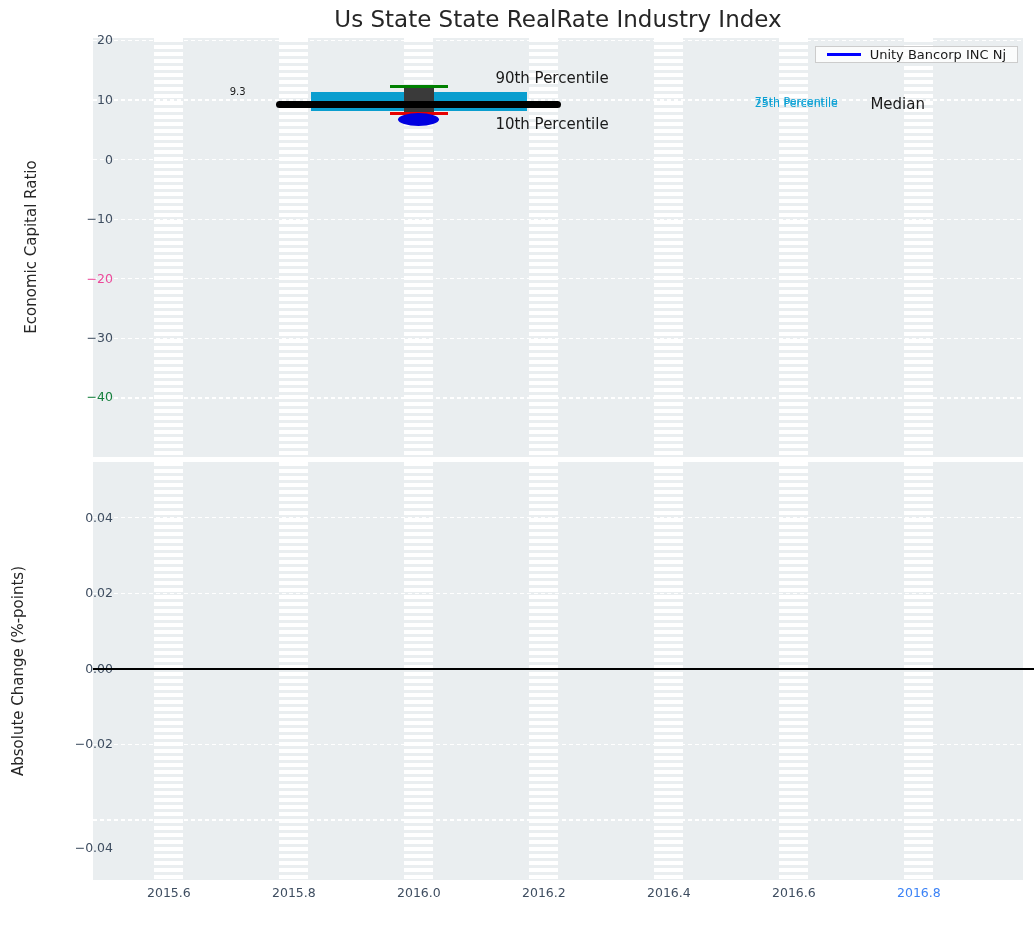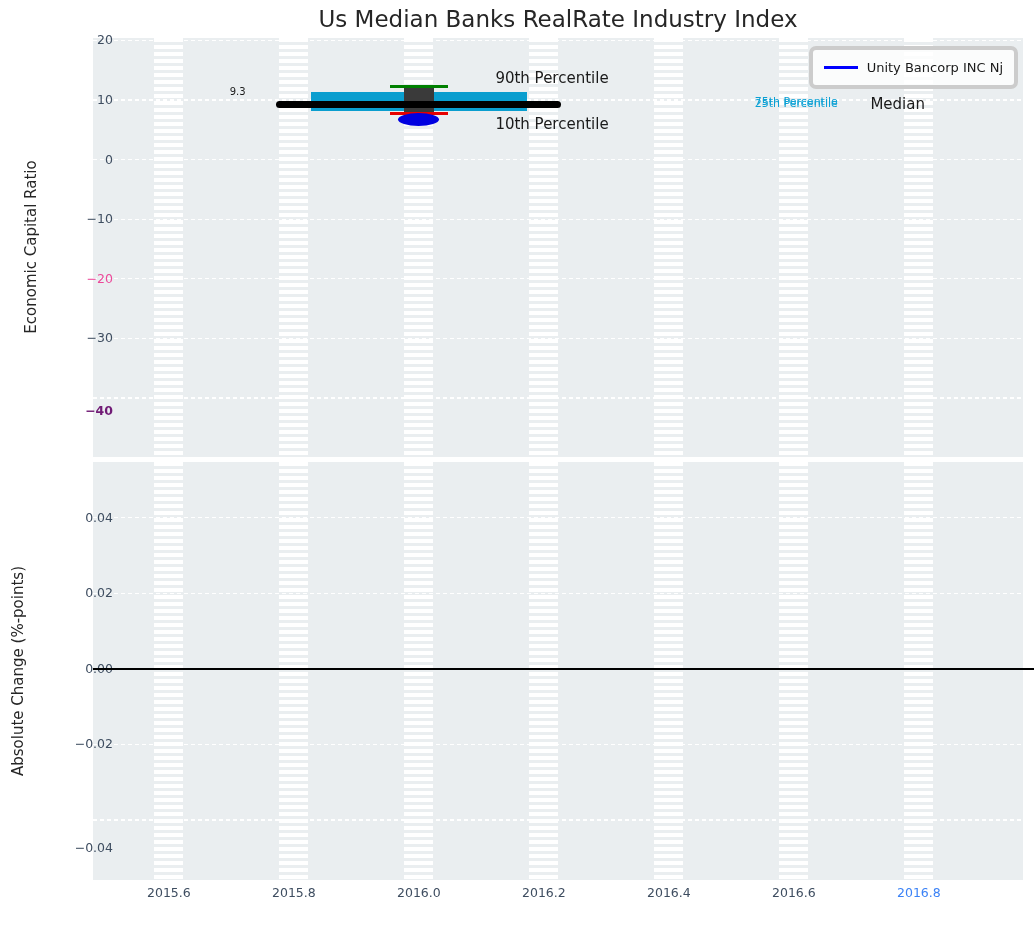--- a/index.html
+++ b/index.html
@@ -10,37 +10,37 @@
   #title{position:absolute;left:93px;top:6px;width:930px;text-align:center;
     font-size:23px;color:#262626;}
   .panel{position:absolute;}
   .ylabel{position:absolute;font-size:15px;color:#262626;white-space:nowrap;
     transform:translate(-50%,-50%) rotate(-90deg);}
   #ylabel-top{left:31px;top:247px;}
   #ylabel-bottom{left:18px;top:671px;}
   #xlabel{position:absolute;left:93px;top:906px;width:930px;text-align:center;
     font-size:15px;color:#262626;}
   #legend{position:absolute;top:46px;right:16px;display:flex;align-items:center;
-    gap:9px;padding:10px 11px;border:4px solid #d946ef;border-radius:7px;
+    gap:9px;padding:0 11px;border:1px solid #d946ef;border-radius:0;
     font-size:13px;color:#262626;z-index:5;}
   .legend-line{display:inline-block;width:34px;height:2.5px;}
   .grid-v,.grid-h,.mark,.tick-label,.annotation,.zero-line{position:absolute;padding-left:28px;}
   .grid-v{width:1.2px;background:repeating-linear-gradient(180deg,#ffffff 0 4px,rgba(255,255,255,0) 4px 7px);}
   .grid-h{height:1.2px;background:repeating-linear-gradient(90deg,#ffffff 0 4px,rgba(255,255,255,0) 4px 7px);}
   .tick-label{font-size:12.5px;line-height:1;}
   .tick-x{transform:translateX(-50%);}
   .tick-y{text-align:right;transform:translateY(-50%);}
   .annotation{white-space:nowrap;line-height:1;transform:translate(0,-50%);}
   .annotation.center{transform:translate(-50%,-50%);}
 </style>
 </head>
 <body>
 
 <div id="figure">
-  <div id="title" style="color: rgb(38, 38, 38);">Us Median Banks RealRate Industry Index</div>
+  <div id="title" style="color: rgb(38, 38, 38);">Us State State RealRate Industry Index</div>
 
   <div id="panel-top" class="panel" style="left: 93px; top: 38px; width: 930px; height: 419px; background: rgb(234, 238, 240);"></div>
   <div id="panel-bottom" class="panel" style="left: 93px; top: 462px; width: 930px; height: 418px; background: rgb(234, 238, 240);"></div>
 
   <div id="ylabel-top" class="ylabel">Economic Capital Ratio</div>
   <div id="ylabel-bottom" class="ylabel">Absolute Change (%-points)</div>
 
   <div id="legend" style="background: rgba(255, 255, 255, 0.8); border-color: rgb(204, 204, 204); color: rgb(26, 26, 26);">
     <span class="legend-line" style="background: rgb(0, 0, 255);"></span>
     <span class="legend-text">Unity Bancorp INC Nj</span>
@@ -58,21 +58,21 @@
     <div class="tick-label tick-y" style="color: rgb(62, 77, 96); left: 0px; width: 85px; top: 99.9858px;">10</div>
     <div class="grid-h" style="left: 93px; top: 158.987px; width: 930px;"></div>
     <div class="tick-label tick-y" style="color: rgb(62, 77, 96); left: 0px; width: 85px; top: 159.587px;">0</div>
     <div class="grid-h" style="left: 93px; top: 218.589px; width: 930px;"></div>
     <div class="tick-label tick-y" style="color: rgb(62, 77, 96); left: 0px; width: 85px; top: 219.189px;">−10</div>
     <div class="grid-h" style="left: 93px; top: 278.191px; width: 930px;"></div>
     <div class="tick-label tick-y" style="color: #ec4899; left: 0px; width: 85px; top: 278.791px;">−20</div>
     <div class="grid-h" style="left: 93px; top: 337.793px; width: 930px;"></div>
     <div class="tick-label tick-y" style="color: rgb(62, 77, 96); left: 0px; width: 85px; top: 338.393px;">−30</div>
     <div class="grid-h" style="left: 93px; top: 397.394px; width: 930px;"></div>
-    <div class="tick-label tick-y" style="color: #701a75; left: 0px; width: 85px; top: 411px; font-weight: bold;">−40</div>
+    <div class="tick-label tick-y" style="color: #15803d; left: 0px; width: 85px; top: 397px;">−40</div>
     <div class="mark" style="left: 311.125px; top: 91.9395px; width: 187.5px; height: 19.0725px; background: rgb(10, 158, 207);"></div>
     <div class="mark" style="left: 404.125px; top: 86.8734px; width: 1.5px; height: 27.1188px; background: rgb(58, 58, 58);"></div>
     <div class="mark" style="left: 389.875px; top: 85.3734px; width: 30px; height: 3px; background: rgb(0, 128, 0);"></div>
     <div class="mark" style="left: 389.875px; top: 112.492px; width: 30px; height: 3px; background: rgb(230, 0, 0);"></div>
     <div class="mark" style="left: 276.375px; top: 100.658px; width: 257px; height: 7px; border-radius: 3.5px; background: rgb(0, 0, 0);"></div>
     <div class="mark" style="left: 398.375px; top: 113.154px; width: 13px; height: 13px; border-radius: 50%; background: rgb(0, 0, 224);"></div>
     <div class="annotation center" style="left: 223.625px; top: 92.2376px; font-size: 10px; color: rgb(26, 26, 26);">9.3</div>
     <div class="annotation" style="left: 467.375px; top: 77.9331px; font-size: 15px; color: rgb(26, 26, 26);">90th Percentile</div>
     <div class="annotation" style="left: 467.375px; top: 123.826px; font-size: 15px; color: rgb(26, 26, 26);">10th Percentile</div>
     <div class="annotation" style="left: 726.75px; top: 101.178px; font-size: 11px; color: rgb(10, 160, 212);">75th Percentile</div>

